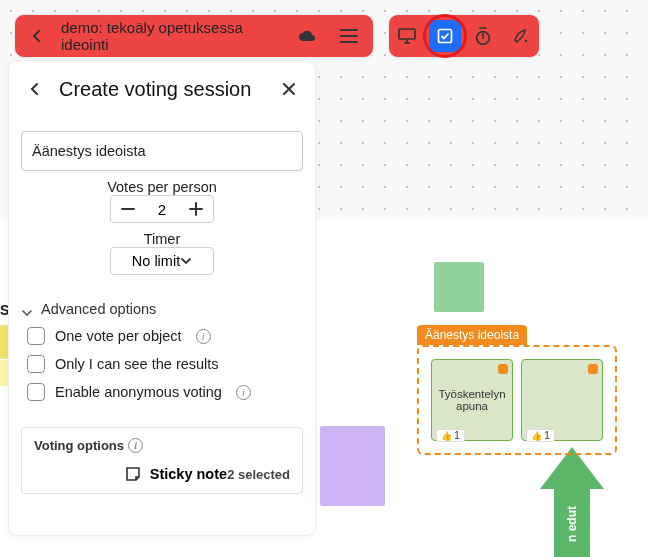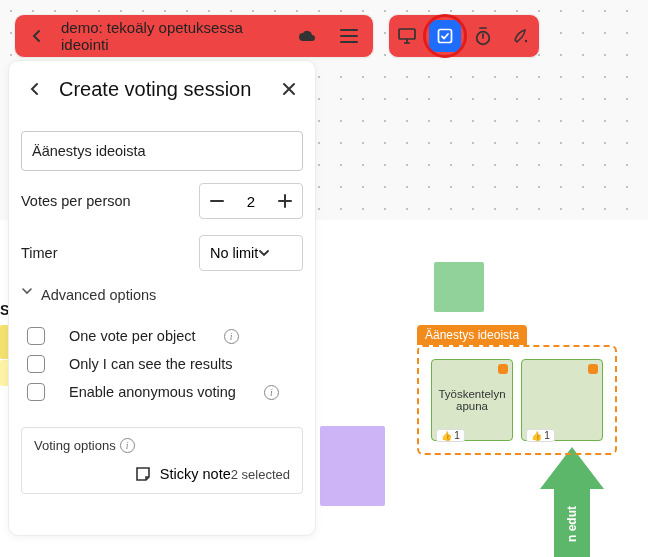--- a/index.html
+++ b/index.html
@@ -47,33 +47,33 @@
   .panel-head { display:flex; align-items:center; height: 56px; gap: 10px; }
   .panel-head .back { width: 28px; display:flex; justify-content:center; }
   .panel-title { flex:1; font-size: 20px; font-weight: 400; color: #111; }
   .panel-close { width: 28px; display:flex; justify-content:center; }
 
   .text-input {
     width: 100%; height: 40px; border: 1px solid #c9c9c9; border-radius: 4px;
     padding: 0 10px; font-size: 14.5px; color: #222; margin-top: 14px;
   }
 
-  .row { display:flex; align-items:center; justify-content:space-between; height:44px; margin-top: 8px; }
+  .row { display:flex; align-items:center; justify-content:space-between; height:44px; margin-top: 8px; flex-direction: column; }
   .row-label { font-size: 14.5px; color: #222; }
   .stepper { display:flex; align-items:center; border:1px solid #d0d0d0; border-radius:4px; height:36px; width:104px; }
   .stepper button { flex:0 0 34px; height:100%; background:none; border:none; display:flex; align-items:center; justify-content:center; }
   .stepper .val { flex:1; text-align:center; font-size:15px; }
-  .select { width:104px; height:36px; border:1px solid #d0d0d0; border-radius:4px; display:flex; align-items:center; justify-content:flex-start; padding:0 10px; font-size:14.5px; }
-
-  .adv { display:flex; align-items:flex-start; gap:8px; margin-top:12px; height:30px; font-size:14.5px; color:#333; }
-  .chk-row { display:flex; align-items:center; gap:24px; margin-top:10px; font-size:14.5px; color:#222; padding-left: 6px; }
+  .select { width:104px; height:36px; border:1px solid #d0d0d0; border-radius:4px; display:flex; align-items:center; justify-content:center; padding:0 10px; font-size:14.5px; }
+
+  .adv { display:flex; align-items:flex-end; gap:8px; margin-top:12px; height:30px; font-size:14.5px; color:#333; }
+  .chk-row { display:flex; align-items:center; gap:10px; margin-top:10px; font-size:14.5px; color:#222; padding-left: 6px; }
   .chk { width:18px; height:18px; border:1.5px solid #8a8a8a; border-radius:4px; flex-shrink:0; }
   .info-icon { width:15px; height:15px; border:1.3px solid #888; border-radius:50%; display:inline-flex; align-items:center; justify-content:center; font-size:10px; color:#888; margin-left:4px; font-family: Georgia, serif; font-style:italic; }
 
-  .opt-card { border:1px solid #e0e0e0; border-radius:4px; margin-top:26px; padding:10px 12px; font-size:14px; }
+  .opt-card { border:1px solid #e0e0e0; border-radius:4px; margin-top:26px; padding:10px 12px; font-size:14px;font-weight:bold; }
   .opt-title { font-size:13px; color:#333; display:flex; align-items:center; }
   .opt-row { display:flex; align-items:center; justify-content:flex-end; margin-top:12px; }
   .opt-name { display:flex; align-items:center; gap:8px; font-size:14.5px; }
   .opt-count { color:#444; font-size:13px; }
   .link { color:#1f6dff; font-size:14px; margin-top:14px; display:block; }
 
   
   .sticky-yell { position:absolute; left:0; top:325px; width:16px; height:34px; background:#f2e16d; border-radius:2px; z-index:1; }
   .sticky-yell2 { position:absolute; left:0; top:360px; width:16px; height:26px; background:#fdf3a6; border-radius:2px; z-index:1; }
   .purple-note { position:absolute; left:320px; top:426px; width:65px; height:80px; background:#ccb4f6; border-radius:2px; z-index:1; }

